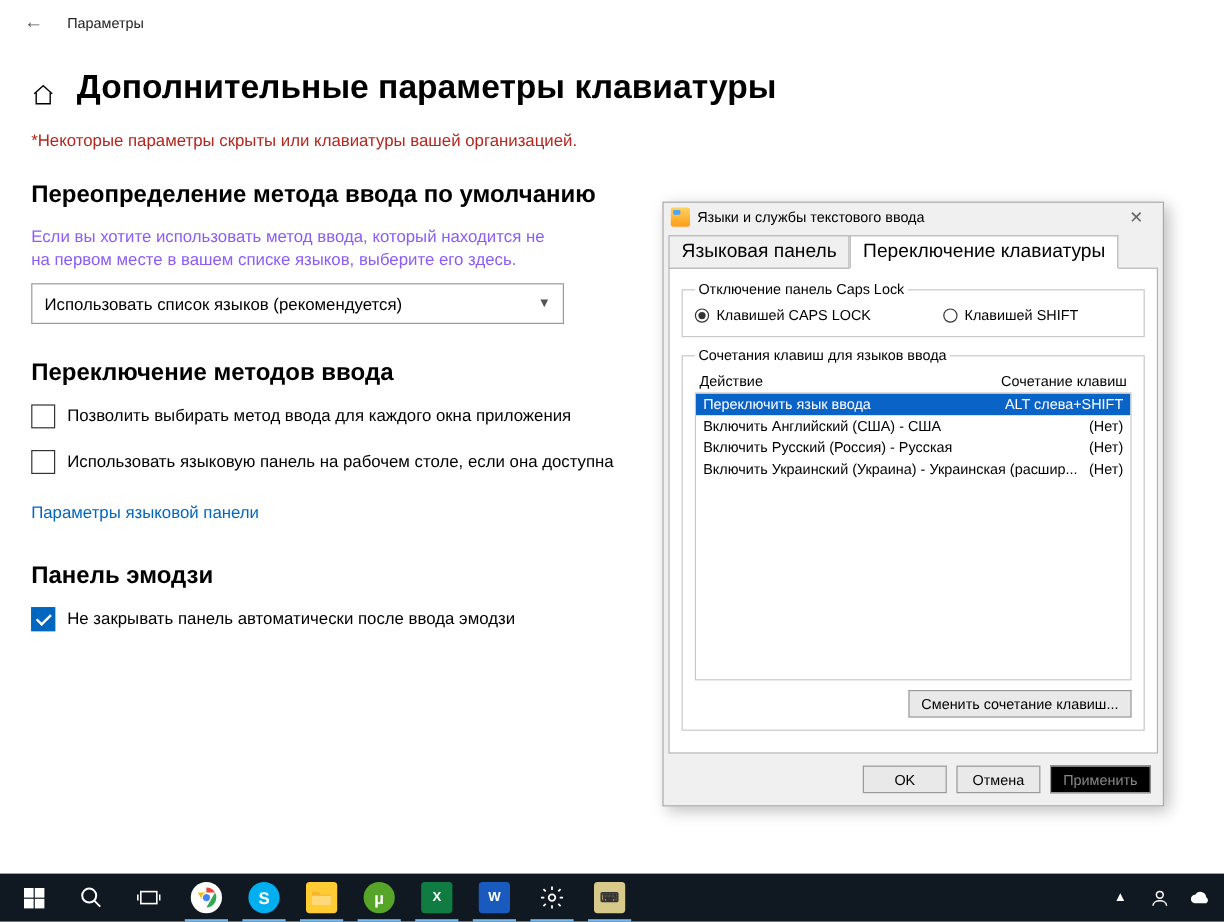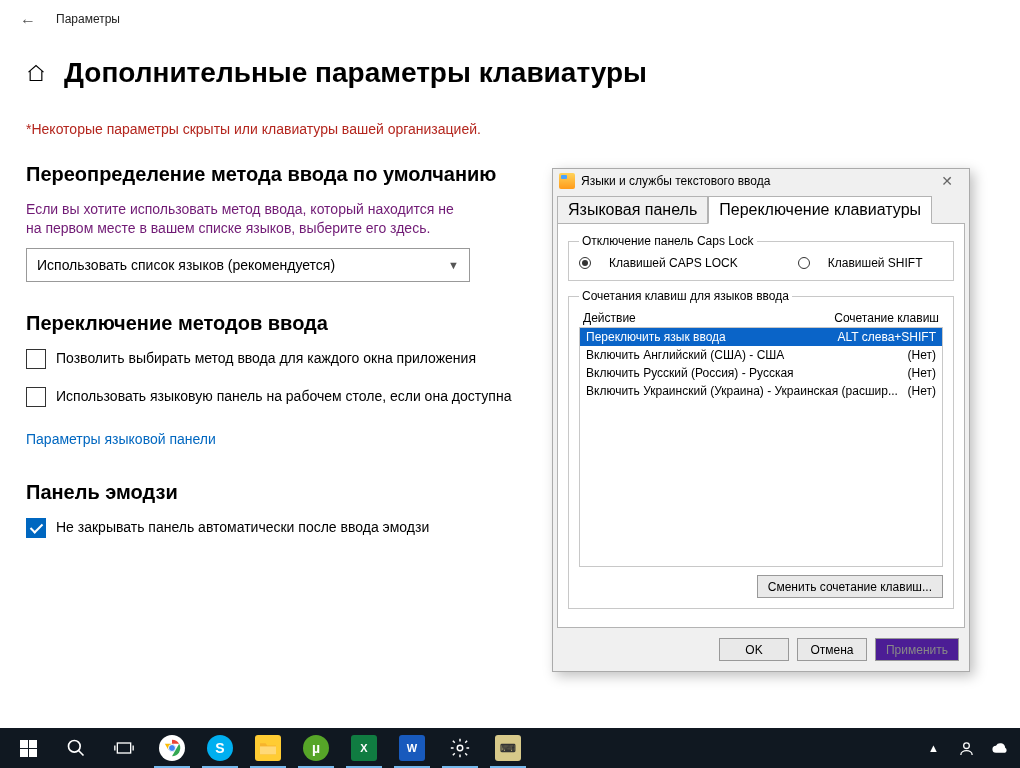--- a/index.html
+++ b/index.html
@@ -2,26 +2,26 @@
 <html><head>
 <meta charset="utf-8">
 <style>
   html,body{margin:0;padding:0;width:1020px;height:768px;overflow:hidden;font-family:"Segoe UI",Tahoma,sans-serif;background:#fff;color:#000}
   *{box-sizing:border-box}
   
   .settings-header{display:flex;align-items:center;height:38px;padding-left:20px;font-size:12px;color:#222}
   .back-arrow{font-size:16px;color:#555;margin-right:20px;cursor:pointer}
   
   .content{padding:0 26px 0 26px}
-  .title-row{display:flex;align-items:center;margin-top:20px;margin-bottom:32px}
+  .title-row{display:flex;align-items:flex-end;margin-top:20px;margin-bottom:20px}
   .home-icon{width:20px;height:20px;margin-right:18px;stroke:#000;stroke-width:1.4;fill:none;flex-shrink:0}
   h1{font-size:28px;font-weight:600;margin:0;line-height:1.1}
   .warning{color:#b4261e;font-size:14px;margin-bottom:26px}
   h2{font-size:20px;font-weight:600;margin:0 0 14px 0}
-  .desc{font-size:14px;color:#701a75;line-height:1.35;max-width:440px;margin-bottom:10px}
+  .desc{font-size:14px;color:#8b5cf6;line-height:1.35;max-width:440px;margin-bottom:10px}
   .select-box{width:444px;height:34px;border:1px solid #999;display:flex;align-items:center;justify-content:space-between;padding:0 10px;font-size:14px;margin-bottom:30px;cursor:pointer}
   .select-chevron{font-size:11px;color:#555}
   .checkbox-row{display:flex;align-items:flex-start;margin-bottom:18px;max-width:490px;cursor:pointer}
   .checkbox{width:20px;height:20px;border:1.5px solid #333;margin-right:10px;flex-shrink:0;display:flex;align-items:center;justify-content:center}
   .checkbox.checked{background:#0067c0;border-color:#0067c0}
   .checkbox.checked::after{content:"";width:5px;height:10px;border:solid #fff;border-width:0 2px 2px 0;transform:rotate(45deg);margin-top:-2px}
   .cbtext{font-size:14px;line-height:1.35}
   .link{color:#0067c0;font-size:14px;cursor:pointer;margin-top:6px;margin-bottom:34px;display:inline-block}
   
   .dialog{position:absolute;left:552px;top:168px;width:418px;background:#f0f0f0;border:1px solid #aaa;box-shadow:4px 4px 12px rgba(0,0,0,.25)}
@@ -30,31 +30,31 @@
   .dlg-icon{width:16px;height:16px;background:linear-gradient(#ffd35a,#ff9b1a);border-radius:2px;position:relative}
   .dlg-icon::after{content:"";position:absolute;left:2px;top:2px;width:6px;height:4px;background:#4aa3ff;border-radius:1px}
   .dlg-close{width:28px;text-align:center;font-size:14px;color:#666;cursor:pointer}
   .tab-strip{display:flex;padding:3px 4px 0 4px;gap:0}
   .tab{font-size:16px;padding:4px 10px;border:1px solid #b3b3b3;background:#f0f0f0;cursor:pointer;position:relative}
   .tab.active{background:#fff;border-bottom-color:#fff;z-index:2}
   .tab-body{border:1px solid #b3b3b3;background:#fff;margin:0 4px 4px 4px;padding:10px 10px 10px 10px;margin-top:-1px}
   fieldset{border:1px solid #c8c8c8;margin:0 0 8px 0;padding:6px 10px 10px 10px;font-size:12px}
   legend{font-size:12px;padding:0 3px}
   .radio-row{display:flex;gap:60px;margin-top:2px}
-  .radio{display:flex;align-items:center;gap:18px;cursor:pointer}
+  .radio{display:flex;align-items:center;gap:6px;cursor:pointer}
   .radio-dot{width:12px;height:12px;border:1px solid #333;border-radius:50%;display:flex;align-items:center;justify-content:center}
   .radio-dot.on::after{content:"";width:6px;height:6px;background:#333;border-radius:50%}
   .hotkey-headers{display:flex;justify-content:space-between;font-size:12px;padding:2px 4px}
   .hotkey-list{border:1px solid #c8c8c8;height:240px;overflow:hidden;font-size:12px}
   .hk-row{display:flex;justify-content:space-between;padding:2px 6px}
   .hk-row.sel{background:#0a64c8;color:#fff}
   .btn-row{display:flex;justify-content:flex-end;margin-top:8px}
   .w-btn{min-width:70px;height:23px;font-size:12px;border:1px solid #999;background:#e9e9e9;padding:0 10px;cursor:pointer;display:inline-flex;align-items:center;justify-content:center}
   .dlg-buttons{display:flex;gap:8px;justify-content:flex-end;padding:6px 10px 10px 0}
-  .w-btn.disabled{color:#888;background:#4c1d95;cursor:default}
+  .w-btn.disabled{color:#888;background:#000000;cursor:default}
   
   .taskbar{position:absolute;left:0;bottom:0;width:1020px;height:40px;background:#101821;display:flex;align-items:center;padding:0 4px}
   .tb-item{width:48px;height:40px;display:flex;align-items:center;justify-content:center;color:#fff;cursor:pointer;position:relative}
   .tb-item.running::after{content:"";position:absolute;left:6px;right:6px;bottom:0;height:2px;background:#76b9ed}
   .tb-tray{margin-left:auto;display:flex;align-items:center;gap:16px;padding-right:8px;color:#fff;font-size:12px}
   .tray-ic{width:17px;height:17px;display:flex;align-items:center;justify-content:center}
   .circ{width:26px;height:26px;border-radius:50%;display:flex;align-items:center;justify-content:center;font-weight:bold;font-size:14px;color:#fff}
   .sq{width:26px;height:26px;border-radius:3px;display:flex;align-items:center;justify-content:center;font-size:11px;font-weight:bold;color:#fff}
   .win-logo{display:grid;grid-template-columns:8px 8px;grid-template-rows:8px 8px;gap:1px}
   .win-logo span{background:#fff}

